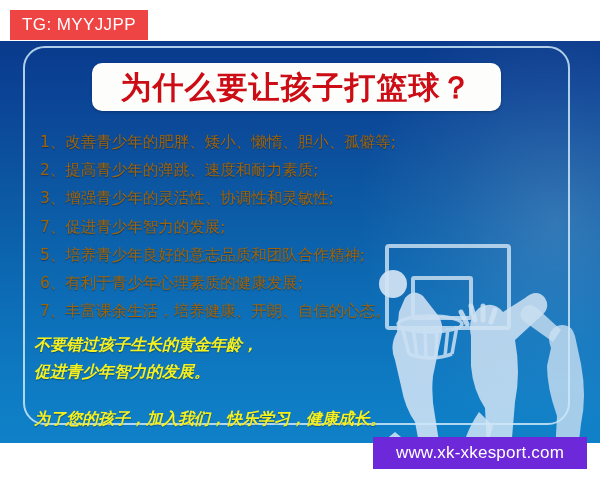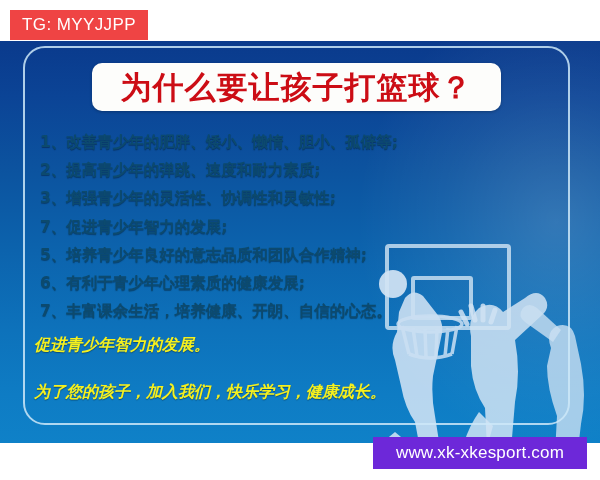--- a/index.html
+++ b/index.html
@@ -94,26 +94,26 @@
   }
 
   
   .list {
     position: absolute;
     left: 40px;
     top: 128px;
     width: 470px;
   }
   .list-item {
-    color: #0c4a6e;
+    color: #a16207;
     font-size: 15.5px;
     line-height: 28.2px;
     white-space: nowrap;
     text-shadow: 0 1px 1px rgba(0,0,0,0.35);
-    font-weight: 700;
+    font-weight: 400;
   }
 
   
   .slogan {
     position: absolute;
     left: 34px;
     top: 331px;
     width: 480px;
   }
   .slogan-line {
@@ -228,20 +228,21 @@
     <div class="list-item">1、改善青少年的肥胖、矮小、懒惰、胆小、孤僻等;</div>
     <div class="list-item">2、提高青少年的弹跳、速度和耐力素质;</div>
     <div class="list-item">3、增强青少年的灵活性、协调性和灵敏性;</div>
     <div class="list-item">7、促进青少年智力的发展;</div>
     <div class="list-item">5、培养青少年良好的意志品质和团队合作精神;</div>
     <div class="list-item">6、有利于青少年心理素质的健康发展;</div>
     <div class="list-item">7、丰富课余生活，培养健康、开朗、自信的心态。</div>
   </div>
 
   <div class="slogan">
+    <div class="slogan-line">不要错过孩子生长的黄金年龄，</div>
     <div class="slogan-line">促进青少年智力的发展。</div>
     <div class="slogan-line spaced">为了您的孩子，加入我们，快乐学习，健康成长。</div>
   </div>
 
   <div class="tg-tag">TG: MYYJJPP</div>
 
   <div class="watermark">www.xk-xkesport.com</div>
 
 </div>
 

